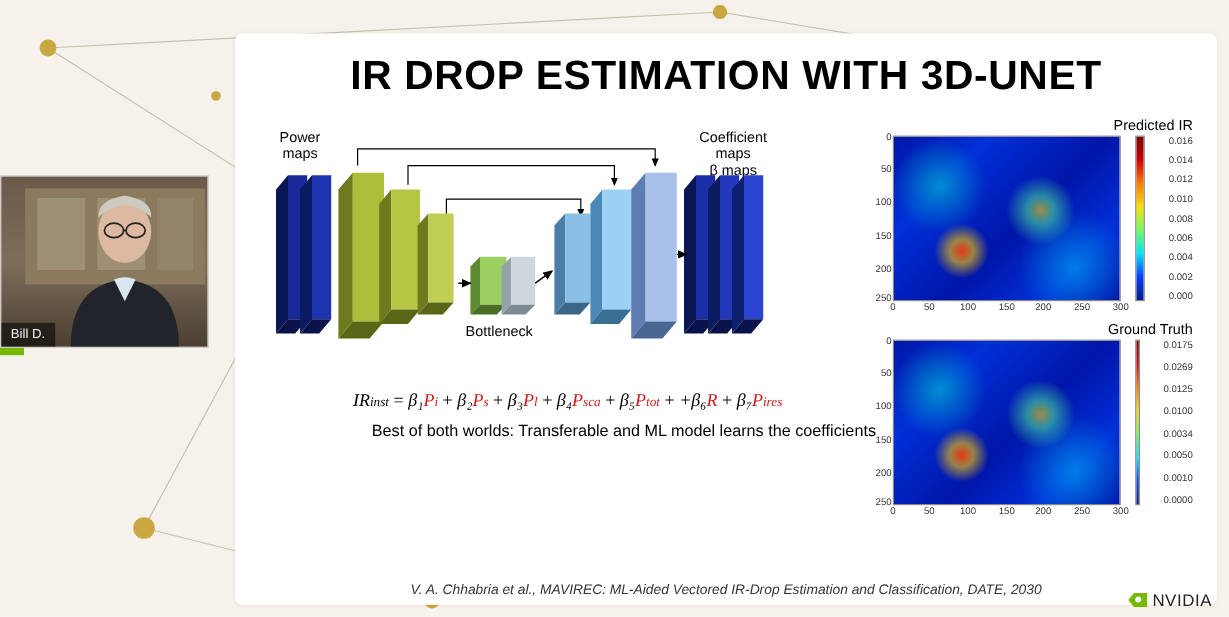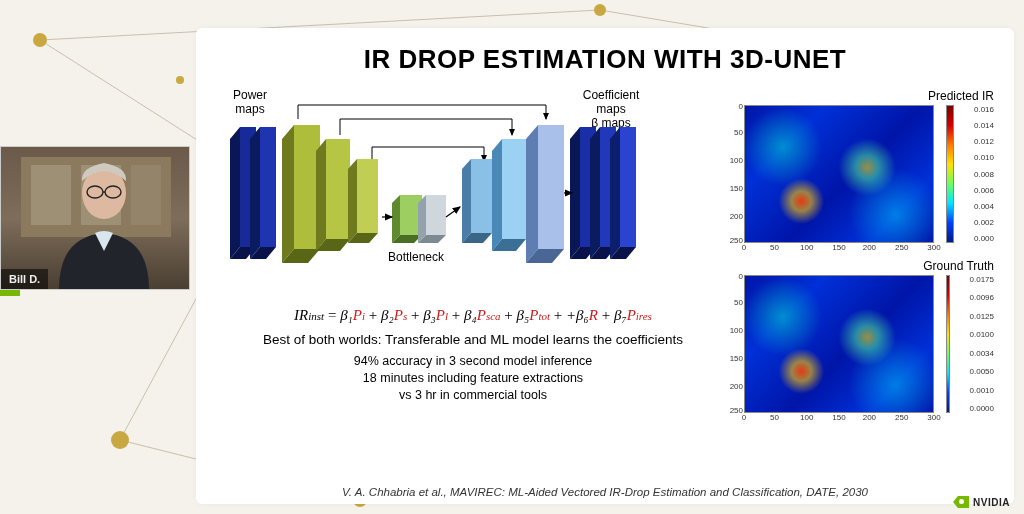--- a/index.html
+++ b/index.html
@@ -4,57 +4,57 @@
 <style>
   * { box-sizing: border-box; margin: 0; padding: 0; }
   html, body { width: 1024px; height: 514px; overflow: hidden; font-family: Arial, Helvetica, sans-serif; }
   body { position: relative; background: #f5f2ec; }
 
   
   .bg-net { position: absolute; inset: 0; z-index: 0; }
 
   
   .speaker {
-    position: absolute; left: 0; top: 146px; width: 190px; height: 144px;
+    position: absolute; left: 0; top: 146px; width: 174px; height: 144px;
     background: linear-gradient(180deg,#6b594a 0%, #7e6d5a 50%, #4a3f32 100%);
-    border: 1px solid #ccc; z-index: 5; overflow: hidden; font-weight: bold;
+    border: 1px solid #ccc; z-index: 5; overflow: hidden;
   }
   .speaker-inner { position:absolute; inset:0; }
   .speaker .person {
     position:absolute; left:48px; bottom:0; width:110px; height:130px;
   }
   .speaker .nametag {
     position:absolute; left:0; bottom:0; height:20px; padding:2px 8px;
     background:rgba(0,0,0,0.55); color:#eee; font-size:11px; display:flex; align-items:center;
   }
   .speaker-accent { position:absolute; left:0; top:290px; width:20px; height:6px; background:#76b900; z-index:5; }
 
   
   .slide {
     position:absolute; left:196px; top:28px; right:10px; bottom:10px;
     background:#ffffff; border-radius:6px; padding:16px 20px 10px 20px;
     box-shadow:0 0 6px rgba(0,0,0,0.04); z-index:3;
   }
-  .slide-title { text-align:center; font-weight:800; font-size:26px; letter-spacing:0.5px; margin:0 0 14px; }
+  .slide-title { text-align:center; font-weight:800; font-size:34px; letter-spacing:0.5px; margin:0 0 14px; }
 
   .content { display:flex; gap:14px; }
-  .left-col { flex:1 1 auto; position:relative; }
+  .left-col { flex:1 1 auto; position:relative;margin-top:11px; }
   .right-col { width:250px; flex:0 0 auto; }
 
   
   .diagram-wrap { position:relative; height:210px; }
   .diag-label { position:absolute; font-size:12px; text-align:center; line-height:1.15; }
 
   
   .equation { text-align:center; font-family:'Times New Roman', serif; font-size:15px; margin-top:8px; }
   .equation i { font-style:italic; }
   .equation .sub { font-size:11px; font-style:italic; }
   .equation .red { color:#cc1a1a; font-style:italic; }
 
-  .caption-main { text-align:center; font-size:13.5px; margin-top:8px; }
+  .caption-main { text-align:right; font-size:13.5px; margin-top:8px; }
   .bullets { text-align:center; font-size:12.5px; margin-top:6px; line-height:1.35; }
 
   .citation { position:absolute; left:0; right:0; bottom:6px; text-align:center; font-style:italic; font-size:11.5px; color:#333; }
 
   
   .heatmap-block { margin-bottom:6px; }
   .hm-title { text-align:right; font-size:12px; margin-bottom:2px; }
   .hm-row { display:flex; align-items:flex-start; gap:4px; }
   .heatmap {
     width:190px; height:138px; position:relative;
@@ -70,21 +70,21 @@
   .xtick-row { position:relative; height:10px; width:190px; margin-left:0; }
   .xtick { position:absolute; font-size:8px; color:#333; transform:translateX(-50%); }
 
   .colorbar { width:8px; height:138px; background:linear-gradient(to bottom,#7a0000,#d40000,#ff7a00,#ffe000,#6cff5c,#00e6ff,#0040ff,#001a8a); margin-left:8px; border:1px solid #888; }
   .cb-ticks { display:flex; flex-direction:column; justify-content:space-between; height:138px; font-size:8px; color:#333; margin-left:16px; }
 
   
   .nvidia { position:absolute; right:14px; bottom:6px; display:flex; align-items:center; gap:4px; z-index:6; }
   .nv-eye { width:16px; height:12px; background:#76b900; clip-path: polygon(0 50%,30% 0,100% 0,100% 100%,30% 100%); position:relative; }
   .nv-eye::after{ content:""; position:absolute; left:6px; top:3px; width:5px; height:5px; border-radius:50%; background:#fff; }
-  .nv-text { font-size:10px; font-weight:700; letter-spacing:0.5px; color:#222; }
+  .nv-text { font-size:14px; font-weight:400; letter-spacing:0.5px; color:#222; }
 </style>
 </head>
 <body>
 
 <svg class="bg-net" viewBox="0 0 1024 514">
   <g stroke="#c7c0ad" stroke-width="1">
     <line x1="40" y1="40" x2="260" y2="180"></line>
     <line x1="260" y1="180" x2="120" y2="440"></line>
     <line x1="120" y1="440" x2="360" y2="500"></line>
     <line x1="40" y1="40" x2="600" y2="10"></line>
@@ -231,25 +231,20 @@
         = <i>β₁</i><span class="red"><span>P</span><span class="sub">i</span></span>
         + <i>β₂</i><span class="red"><span>P</span><span class="sub">s</span></span>
         + <i>β₃</i><span class="red"><span>P</span><span class="sub">l</span></span>
         + <i>β₄</i><span class="red"><span>P</span><span class="sub">sca</span></span>
         + <i>β₅</i><span class="red"><span>P</span><span class="sub">tot</span></span>
         + <i>+β₆</i><span class="red"><span>R</span></span>
         + <i>β₇</i><span class="red"><span>P</span><span class="sub">ires</span></span>
       </div>
 
       <div class="caption-main">Best of both worlds: Transferable and ML model learns the coefficients</div>
-      <div class="bullets">
-        <div>94% accuracy in 3 second model inference</div>
-        <div>18 minutes including feature extractions</div>
-        <div>vs 3 hr in commercial tools</div>
-      </div>
     </div>
 
     <div class="right-col">
       <div class="heatmap-block">
         <div class="hm-title">Predicted IR</div>
         <div class="hm-row">
           <div style="position:relative;">
             <div class="heatmap">
               <span class="ytick" style="top:-4px">0</span>
               <span class="ytick" style="top:22px">50</span>
@@ -301,21 +296,21 @@
               <span class="xtick" style="left:33%">100</span>
               <span class="xtick" style="left:50%">150</span>
               <span class="xtick" style="left:66%">200</span>
               <span class="xtick" style="left:83%">250</span>
               <span class="xtick" style="left:100%">300</span>
             </div>
           </div>
           <div class="colorbar"></div>
           <div class="cb-ticks">
             <span>0.0175</span>
-            <span>0.0096</span>
+            <span>0.0269</span>
             <span>0.0125</span>
             <span>0.0100</span>
             <span>0.0034</span>
             <span>0.0050</span>
             <span>0.0010</span>
             <span>0.0000</span>
           </div>
         </div>
       </div>
     </div>

